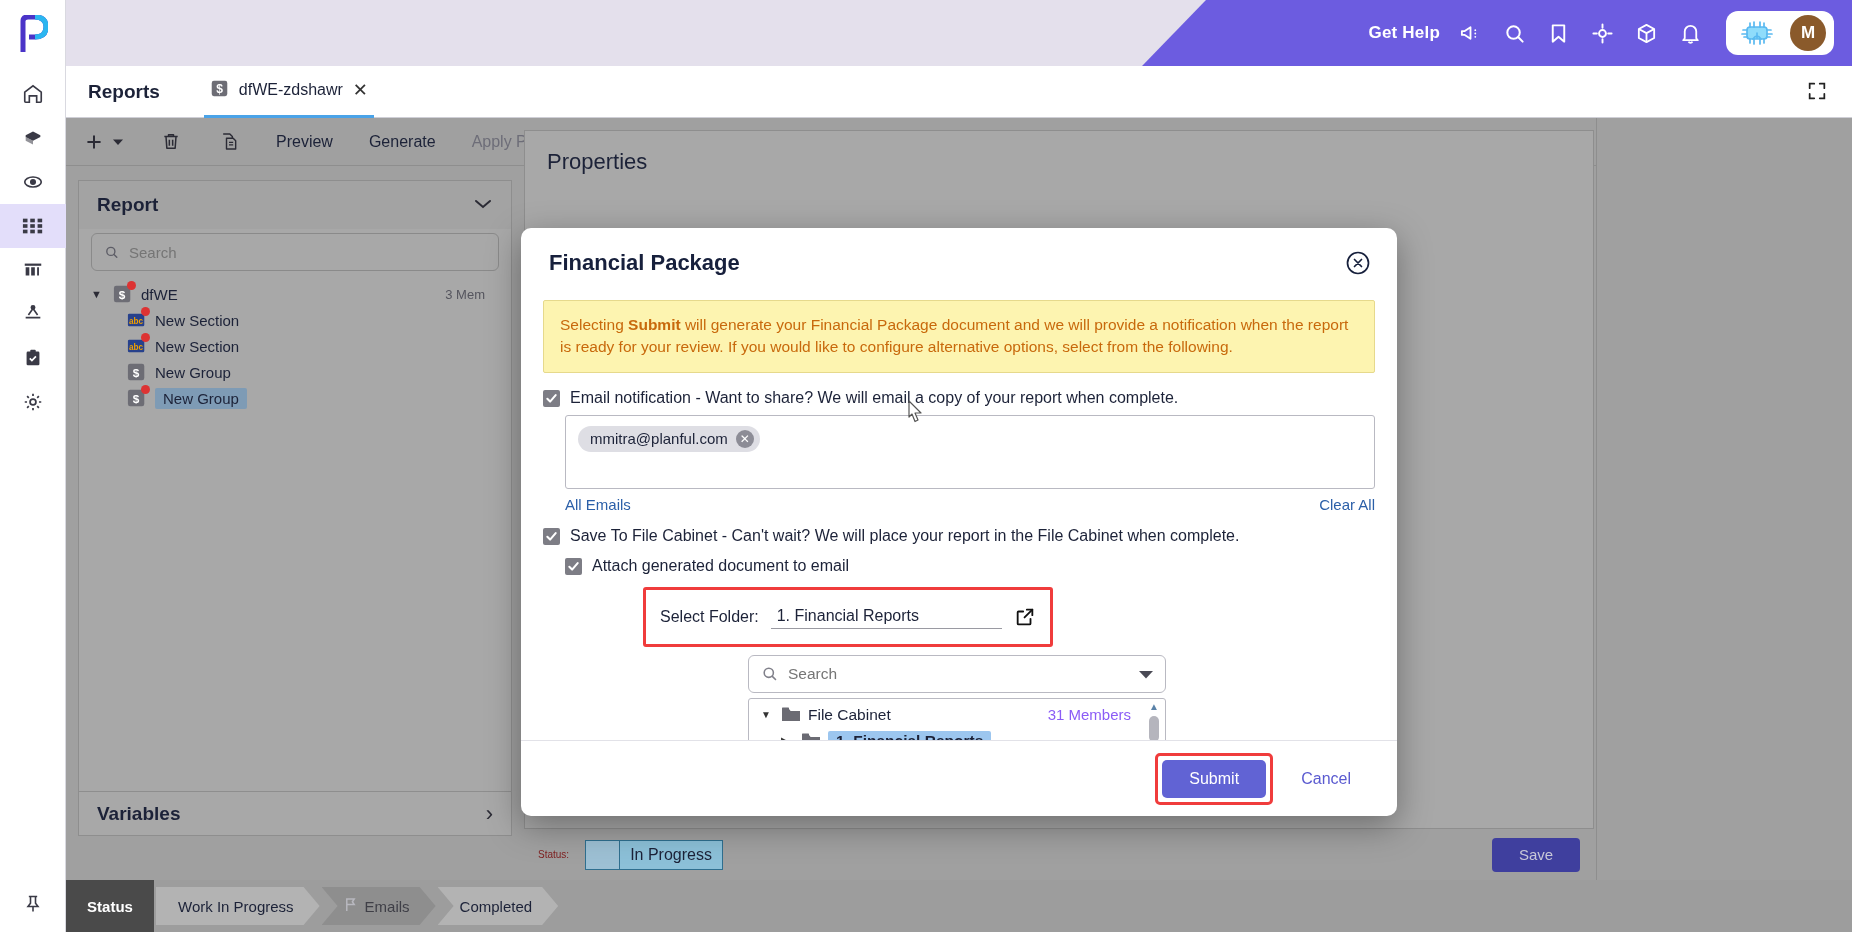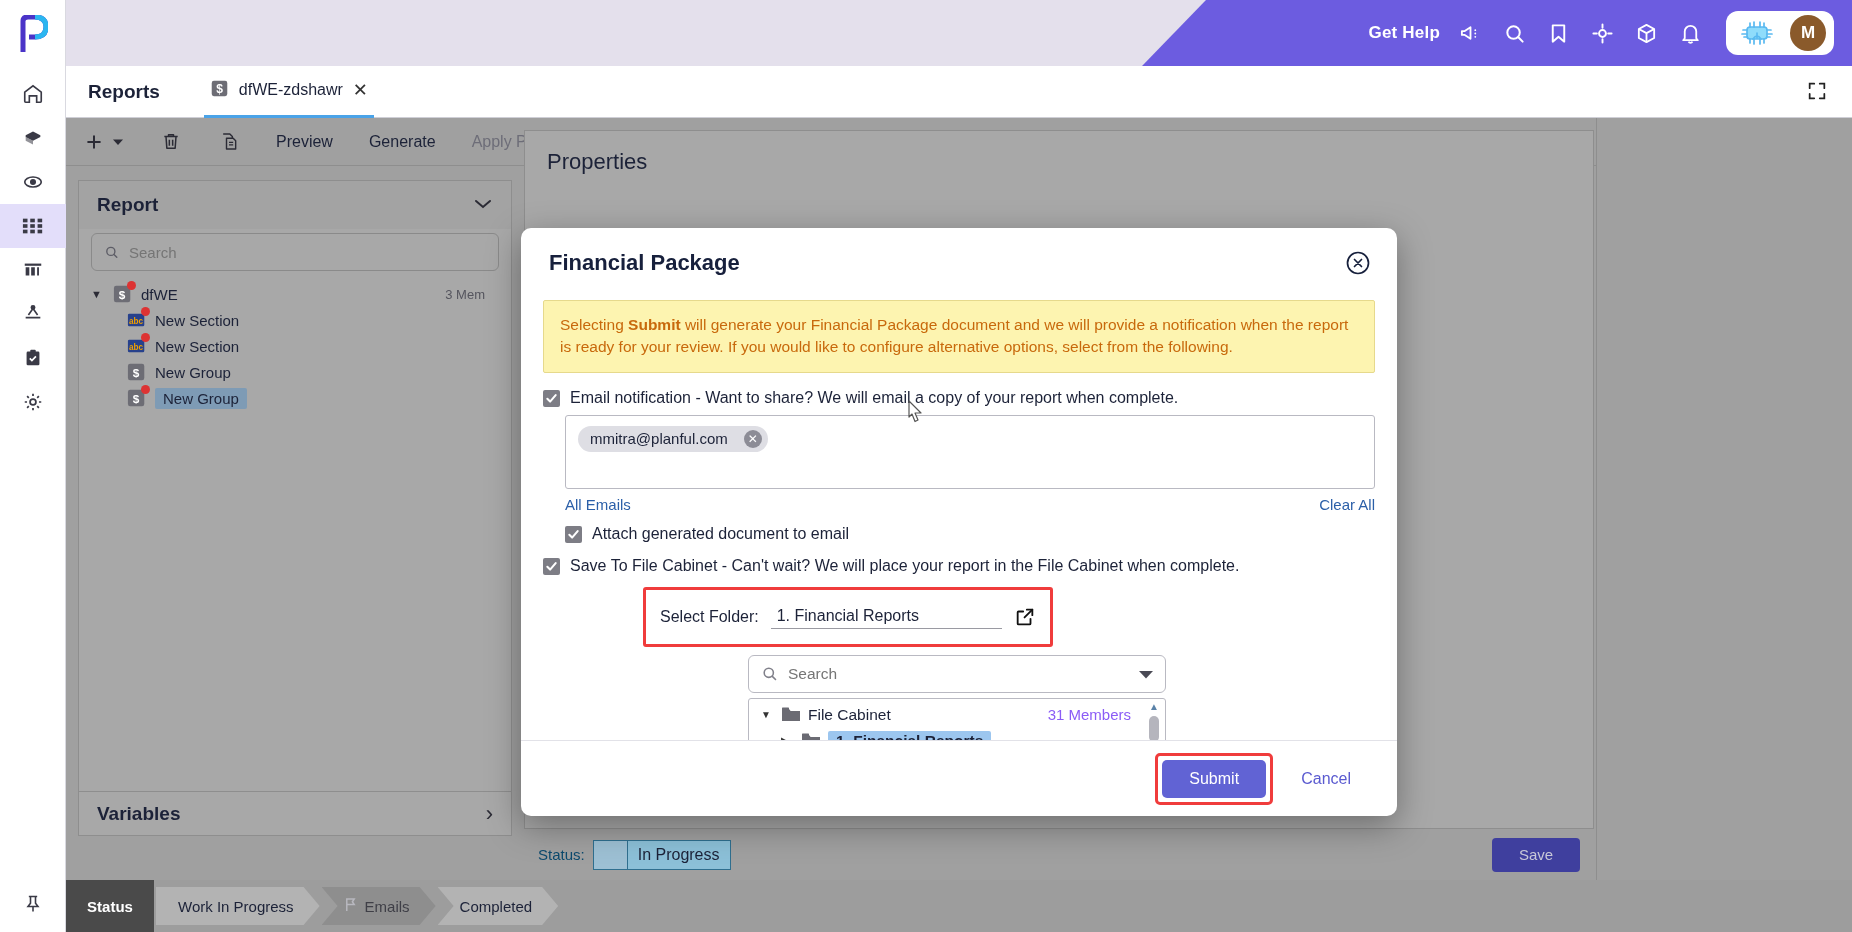--- a/index.html
+++ b/index.html
@@ -121,21 +121,21 @@
   .props-panel {
     position: absolute; left: 458px; top: 12px; right: 258px; bottom: 96px;
     background: #a8a8a8; border: 1px solid #8e8e8e;
   }
   .props-title { font-size: 22px; color:#1c2238; padding: 18px 0 0 22px; }
 
   .status-bar-row {
     position: absolute; left: 458px; right: 258px; bottom: 52px; height: 52px;
     background:#a0a0a0; display:flex; align-items:center; padding: 0 14px; border-top:1px solid #8e8e8e;
   }
-  .status-label { font-size: 15px; color:#0c4a6e; margin-right: 8px; }
+  .status-label { font-size: 10px; color:#7f1d1d; margin-right: 16px; }
   .status-box { display:flex; height: 30px; border:1px solid #2f6f8f; }
   .status-sw { width: 34px; background:#9dc0d4; border-right:1px solid #2f6f8f; }
   .status-val { padding: 0 10px; background:#8cc0d8; font-size: 16px; color:#1c2238; display:flex; align-items:center; }
   .save-btn {
     margin-left: auto; width: 88px; height: 34px; background:#3f3f9e; color:#c8c8d8;
     border:none; border-radius:4px; font-size: 15px; cursor:pointer; font-family:"Liberation Sans", sans-serif;
   }
 
   .right-rail { position:absolute; right:0; top:0; bottom:52px; width: 256px; background:#a0a0a0; border-left:1px solid #8e8e8e; }
 
@@ -183,21 +183,21 @@
     display:flex; align-items:center; justify-content:center; margin-top: 1px; cursor:pointer;
   }
   .chk svg { width: 13px; height: 13px; }
   .chk-text { font-size: 16px; color:#1c2238; }
 
   .email-box {
     margin: 8px 0 0 22px; height: 74px; border: 1px solid #b9b9c2; border-radius: 3px;
     padding: 10px 12px; position: relative; background:#fff;
   }
   .email-tag {
-    display:inline-flex; align-items:center; gap: 16px; height: 26px;
+    display:inline-flex; align-items:center; gap: 8px; height: 26px;
     background:#dedee4; border-radius: 13px; padding: 0 6px 0 12px; font-size: 15px; color:#1c2238;
   }
   .tag-x {
     width: 18px; height: 18px; border-radius: 50%; background:#8c8c96; color:#fff;
     display:flex; align-items:center; justify-content:center; font-size: 12px; cursor:pointer;
   }
   .email-links { margin-left: 22px; display:flex; justify-content:space-between; margin-top: 7px; }
   .link { font-size: 15px; color:#2b5fa8; cursor:pointer; }
 
   .sub-chk { margin-left: 22px; }
@@ -570,36 +570,36 @@
         <span class="email-tag">
           <span>mmitra@planful.com</span>
           <span class="tag-x">✕</span>
         </span>
       </div>
       <div class="email-links">
         <span class="link">All Emails</span>
         <span class="link">Clear All</span>
       </div>
 
+      <div class="chk-row" style="margin-top:14px;">
+        <span class="chk">
+          <svg viewBox="0 0 14 14" fill="none" stroke="#fff" stroke-width="2.2" stroke-linecap="round" stroke-linejoin="round">
+              <path d="M2.5 7.3l3 3 6-7"></path>
+            </svg>
+        </span>
+        <span class="chk-text">Save To File Cabinet - Can't wait? We will place your report in the File Cabinet when complete.</span>
+      </div>
+
       <div class="chk-row sub-chk" style="margin-top:12px;">
         <span class="chk">
           <svg viewBox="0 0 14 14" fill="none" stroke="#fff" stroke-width="2.2" stroke-linecap="round" stroke-linejoin="round">
               <path d="M2.5 7.3l3 3 6-7"></path>
             </svg>
         </span>
         <span class="chk-text">Attach generated document to email</span>
-      </div>
-
-      <div class="chk-row" style="margin-top:14px;">
-        <span class="chk">
-          <svg viewBox="0 0 14 14" fill="none" stroke="#fff" stroke-width="2.2" stroke-linecap="round" stroke-linejoin="round">
-              <path d="M2.5 7.3l3 3 6-7"></path>
-            </svg>
-        </span>
-        <span class="chk-text">Save To File Cabinet - Can't wait? We will place your report in the File Cabinet when complete.</span>
       </div>
 
       <div class="folder-hl">
         <span class="folder-label">Select Folder:</span>
         <input class="folder-input" value="1. Financial Reports" style="">
         <span class="ext-icon">
           <svg width="22" height="22" viewBox="0 0 24 24" fill="none" stroke="#111" stroke-width="2" stroke-linecap="round" stroke-linejoin="round">
               <path d="M14 4h6v6"></path>
               <path d="M20 4l-8.5 8.5"></path>
               <path d="M18 14v5a1 1 0 0 1-1 1H5a1 1 0 0 1-1-1V7a1 1 0 0 1 1-1h5"></path>

